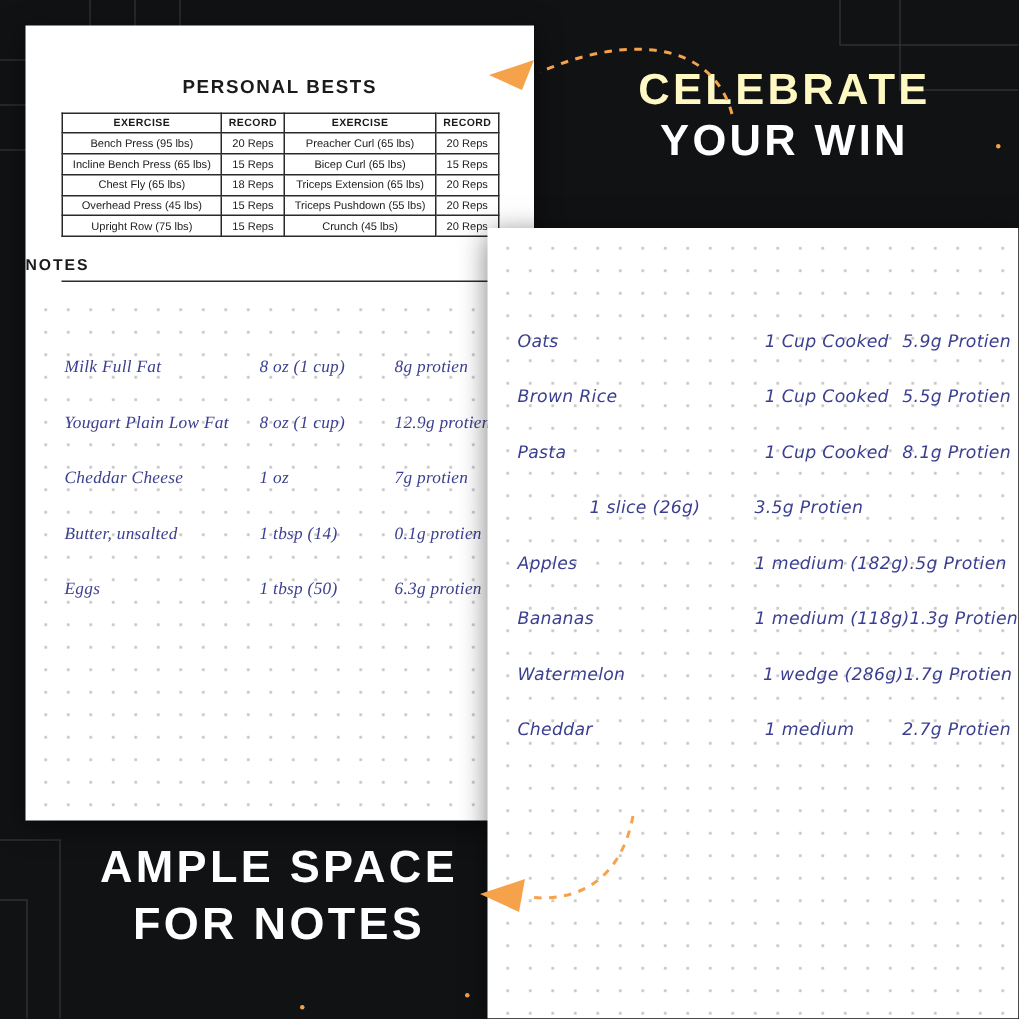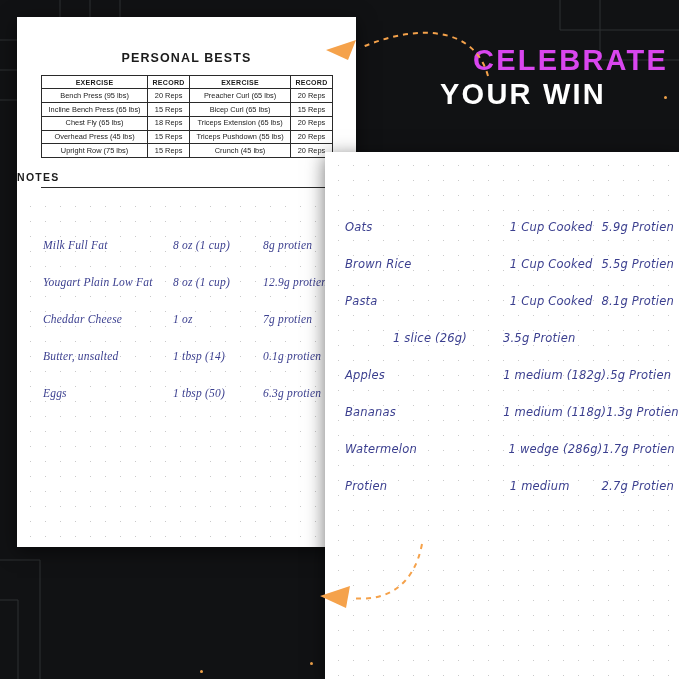--- a/index.html
+++ b/index.html
@@ -67,21 +67,21 @@
   #front-list .c1{width:140px;}
   #front-list .c2{width:110px;margin-left:48px;}
   #front-list .c3{width:100px;}
 
   
   .headline{
     position:absolute;color:#ffffff;font-weight:700;
     letter-spacing:2.2px;line-height:1.16;text-align:center;
   }
   #celebrate{left:378px;top:44px;width:290px;font-size:29px;}
-  #celebrate .accent{color:#d946ef;display:block;text-align:right;}
+  #celebrate .accent{color:#fef9c3;display:block;}
   #celebrate .white{color:#ffffff;display:block;}
   #ample{left:30px;top:560px;width:312px;font-size:30px;line-height:1.28;}
 
   
   .arrow{position:absolute;}
 </style>
 </head>
 <body>
 
 <div class="bg-lines">
@@ -109,20 +109,22 @@
   <span class="dot" style="left:310px;top:662px;"></span>
   <span class="dot" style="left:200px;top:670px;"></span>
 </div>
 
 <div class="headline" id="celebrate">
   <span class="accent">CELEBRATE</span>
   <span class="white">YOUR WIN</span>
 </div>
 
 <div class="headline" id="ample">
+  <span style="display:block">AMPLE SPACE</span>
+  <span style="display:block">FOR NOTES</span>
 </div>
 
 <div class="sheet" id="sheet-back">
   <div class="dotgrid" style="top:176px;bottom:0;"></div>
 
   <div class="pb-title">PERSONAL BESTS</div>
 
   <table class="pb">
     <thead>
       <tr>
@@ -229,21 +231,21 @@
         <span class="c1">Bananas</span>
         <span class="c2">1 medium (118g)</span>
         <span class="c3">1.3g Protien</span>
       </div>
       <div class="row hand" style="top: 290px;">
         <span class="c1">Watermelon</span>
         <span class="c2">1 wedge (286g)</span>
         <span class="c3">1.7g Protien</span>
       </div>
       <div class="row hand" style="top: 327px;">
-        <span class="c1">Protien</span>
+        <span class="c1">Cheddar</span>
         <span class="c2">1 medium</span>
         <span class="c3">2.7g Protien</span>
       </div>
     </div>
 </div>
 
 <svg class="arrow" style="left:300px;top:18px;" width="190" height="60" viewBox="0 0 190 60">
   <path d="M188 58 C 175 10, 120 4, 60 30" fill="none" stroke="#f5a24b" stroke-width="2" stroke-dasharray="5 5"></path>
   <path d="M26 32 L56 22 L48 42 Z" fill="#f5a24b"></path>
 </svg>

